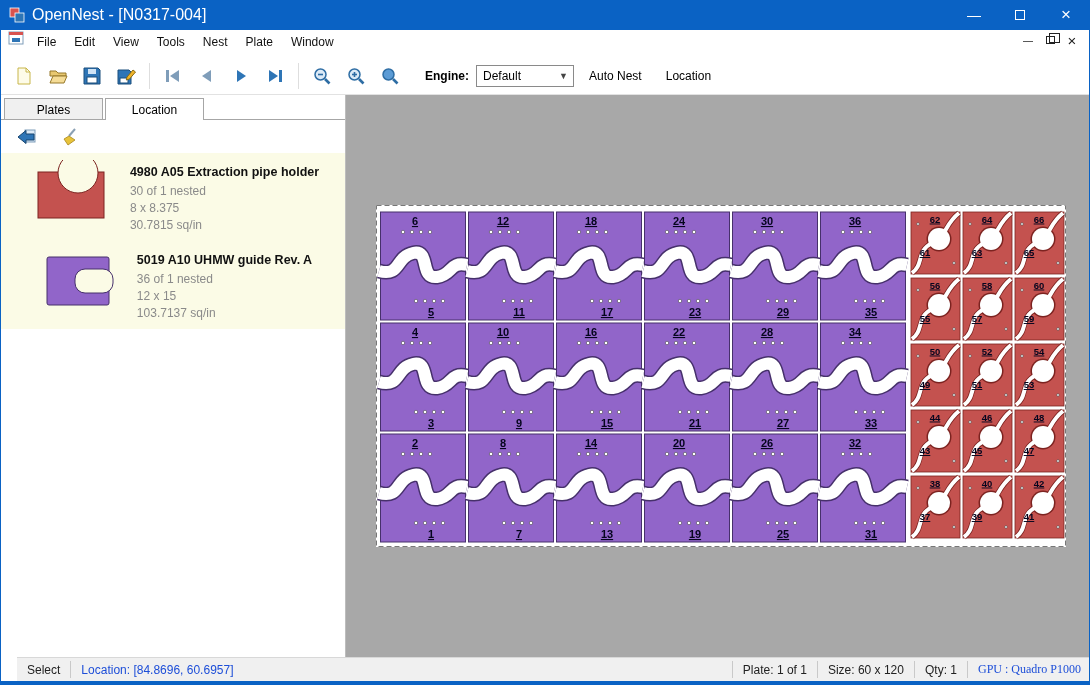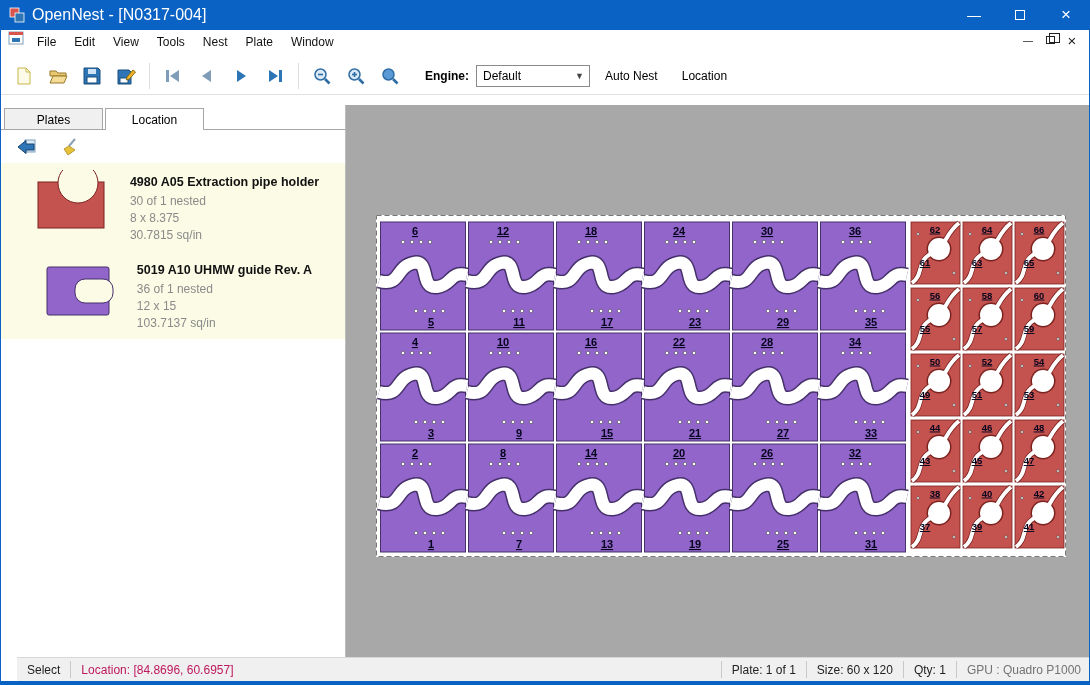--- a/index.html
+++ b/index.html
@@ -25,27 +25,27 @@
   .restore-glyph { position:relative; width:9px; height:8px; border:1px solid #222; background:#fff; }
   .restore-glyph::before { content:""; position:absolute; top:-4px; left:2px; width:9px; height:8px;
              border:1px solid #222; }
 
   
   .toolbar { height:38px; background:#fff; border-bottom:1px solid #e2e2e2; display:flex;
              align-items:center; padding-left:6px; }
   .tbtn { width:34px; height:30px; display:flex; align-items:center; justify-content:center; }
   .tsep { width:1px; height:26px; background:#dedede; margin:0 6px; }
   .engine-label { font-weight:bold; font-size:12px; margin:0 7px 0 18px; }
-  .combo { width:114px; height:22px; border:1px solid #8a8a8a; background:#fff; display:flex;
+  .combo { width:98px; height:22px; border:1px solid #8a8a8a; background:#fff; display:flex;
            align-items:center; font-size:12px; padding-left:6px; }
   .combo-arrow { margin-left:auto; padding-right:5px; font-size:9px; color:#444; }
   .flat-btn { font-size:12px; padding:7px 9px; margin-left:6px; }
 
   
-  .main { position:absolute; top:105px; left:0; width:1088px; height:562px; display:flex; }
+  .main { position:absolute; top:95px; left:0; width:1088px; height:562px; display:flex; }
   .sidebar { width:345px; background:#fff; border-right:1px solid #bdbdbd; }
   .canvas { flex:1; background:#a8a8a8; position:relative; }
 
   .tabstrip { display:flex; padding:3px 0 0 3px; border-bottom:1px solid #a6a6a6; height:25px; }
   .tab { font-size:12px; width:99px; text-align:center; padding:4px 0 3px;
          background:#f0f0f0; border:1px solid #a6a6a6; border-bottom:none; margin-right:2px; }
   .tab.active { background:#fff; margin-bottom:-1px; padding-bottom:4px; }
 
   .side-toolbar { height:33px; display:flex; align-items:center; gap:16px; padding-left:12px; }
   .side-btn { width:28px; height:26px; display:flex; align-items:center; justify-content:center; }
@@ -57,22 +57,22 @@
 
   #plate { position:absolute; left:30px; top:110px; width:690px; height:342px; background:#fff; }
   #plate svg { display:block; font-family:"Liberation Sans", sans-serif; }
 
   
   .statusbar { position:absolute; left:16px; bottom:4px; width:1088px; height:24px; background:#f0f0f0;
                border-top:1px solid #d8d8d8; display:flex; align-items:center; font-size:12px; color:#222; }
   .scell { padding:0 10px; white-space:nowrap; }
   .ssep { width:1px; height:17px; background:#c9c9c9; }
   .grow { flex:1; }
-  .location { color:#be185d; }
-  .gpu { color:#737373; }
+  .location { color:#1d4ed8; }
+  .gpu { color:#1d4ed8;font-family:Liberation Serif, serif; }
   .grip { width:14px; height:100%; background:
           radial-gradient(circle at 3px 3px, #9a9a9a 1.2px, transparent 1.3px) 0 0/5px 5px; 
           align-self:flex-end; }
   .bottom-edge { position:absolute; bottom:0; left:0; width:100%; height:4px; background:#0a62c4; }
 </style>
 </head>
 <body>
 
 <div class="window">
 

